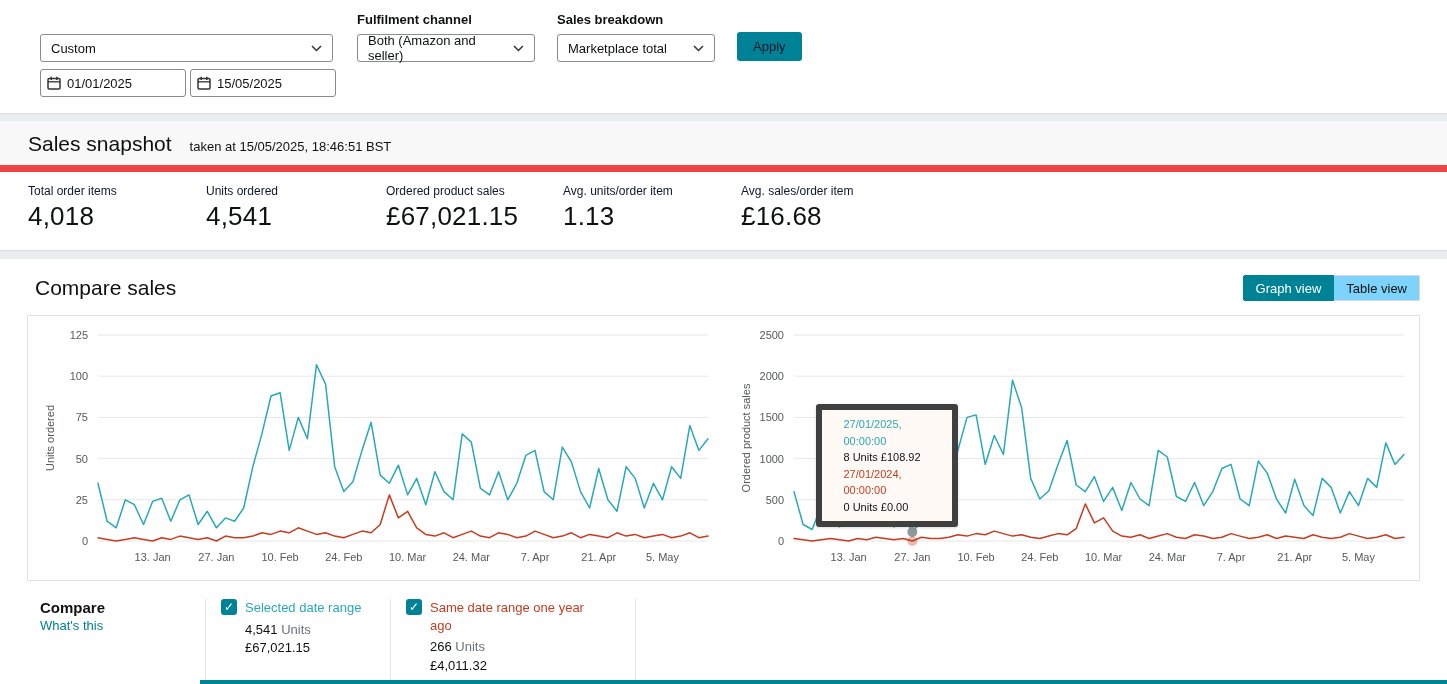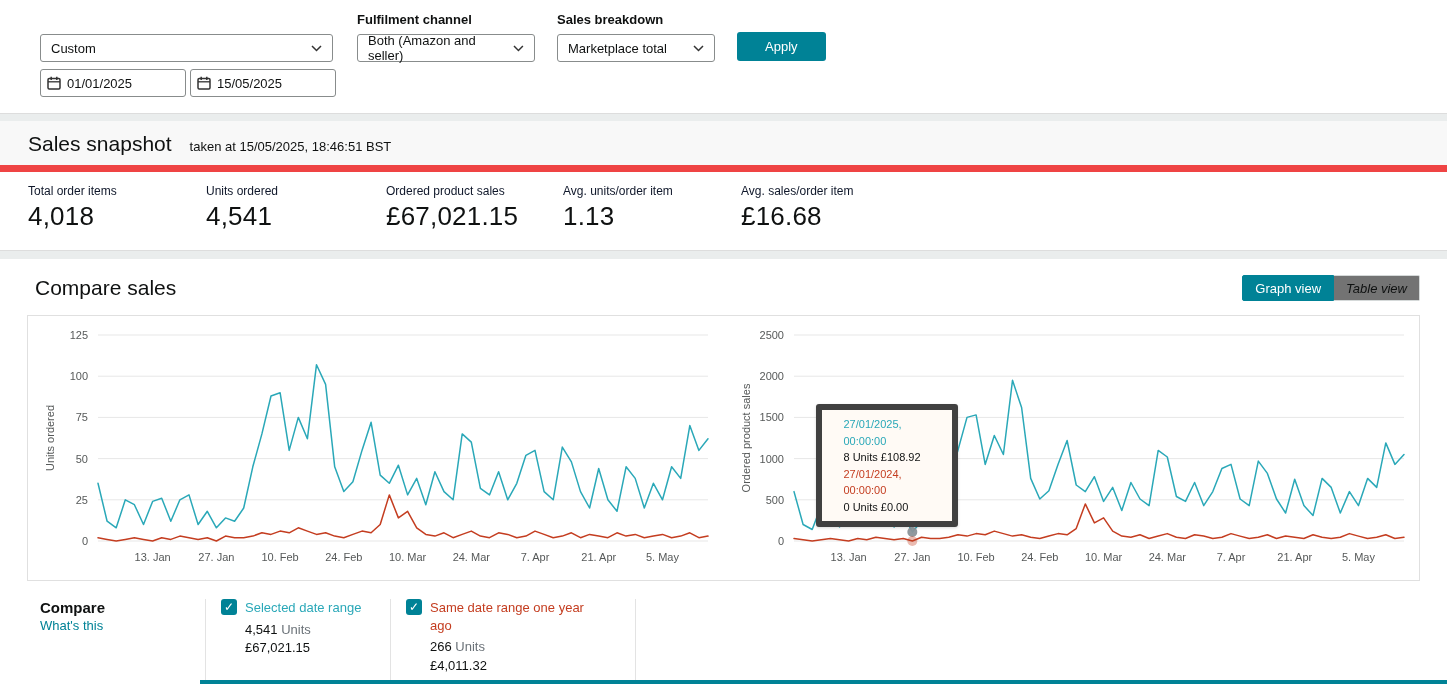--- a/index.html
+++ b/index.html
@@ -10,21 +10,21 @@
   .filters-panel { background:#fff; padding:12px 0 16px 40px; border-bottom:1px solid #ddd; }
   .filter-row { display:flex; align-items:flex-end; }
   .filter-col { display:flex; flex-direction:column; }
   .filter-label { font-size:13px; font-weight:bold; margin-bottom:7px; }
   .select-box { height:28px; border:1px solid #888c8c; border-radius:3px; background:#fff;
     display:flex; align-items:center; justify-content:space-between; padding:0 10px;
     font-size:13px; cursor:pointer; }
   .col-date { width:293px; margin-right:24px; }
   .col-breakdown { width:158px; margin-right:22px; }
   .col-channel { width:178px; margin-right:22px; }
-  .apply-btn { height:29px; padding:0 28px; background:#008296; color:#ffffff; border:none;
+  .apply-btn { height:29px; padding:0 16px; background:#008296; color:#0f172a; border:none;
     border-radius:3px; font-size:13px; cursor:pointer; align-self:flex-end; margin-bottom:1px; }
   .date-row { display:flex; margin-top:7px; }
   .date-input { width:146px; height:28px; border:1px solid #888c8c; border-radius:3px;
     background:#fff; display:flex; align-items:center; padding:0 6px; margin-right:4px; }
   .date-input input { border:none; outline:none; font-size:13px; width:100px; margin-left:6px;
     font-family:"Liberation Sans", sans-serif; color:#0f1111; }
   .cal-icon { display:inline-flex; cursor:pointer; }
 
   
   .snapshot-panel { background:#fff; margin-top:7px; border-bottom:1px solid #ddd; }
@@ -39,21 +39,21 @@
   .metric:nth-child(1){ width:178px; } .metric:nth-child(2){ width:180px; }
   .metric:nth-child(3){ width:177px; } .metric:nth-child(4){ width:178px; }
 
   
   .compare-panel { background:#fff; margin-top:8px; height:438px; padding:16px 27px 0; position:relative; }
   .compare-header { display:flex; justify-content:space-between; align-items:center; padding-left:8px; }
   .compare-title { font-size:21px; }
   .view-toggle { display:flex; }
   .toggle-btn { height:26px; font-size:13px; padding:0 12px; cursor:pointer; display:flex; align-items:center; }
   .toggle-btn.active { background:#008296; color:#fff; border:1px solid #008296; border-radius:2px 0 0 2px; }
-  .toggle-btn.inactive { background:#737373; color:#0f1111; border:1px solid #d5d9d9; border-left:none; border-radius:0 2px 2px 0;font-style:italic; }
+  .toggle-btn.inactive { background:#7dd3fc; color:#0f1111; border:1px solid #d5d9d9; border-left:none; border-radius:0 2px 2px 0; }
 
   .chart-box { margin-top:14px; border:1px solid #e0e0e0; display:flex; height:266px; }
   .chart { flex:1; position:relative; }
   .chart svg { display:block; margin-top:5px; }
   svg text { font-family:"Liberation Sans", sans-serif; font-size:11px; fill:#565959; }
 
   .chart-tooltip { position:absolute; left:92px; top:88px; width:142px; background:#fffaf5;
     border:6px solid #404040; border-radius:3px; padding:6px 22px; font-size:11px; line-height:1.5;
     box-shadow:0 1px 3px rgba(0,0,0,0.15); z-index:5; }
 

